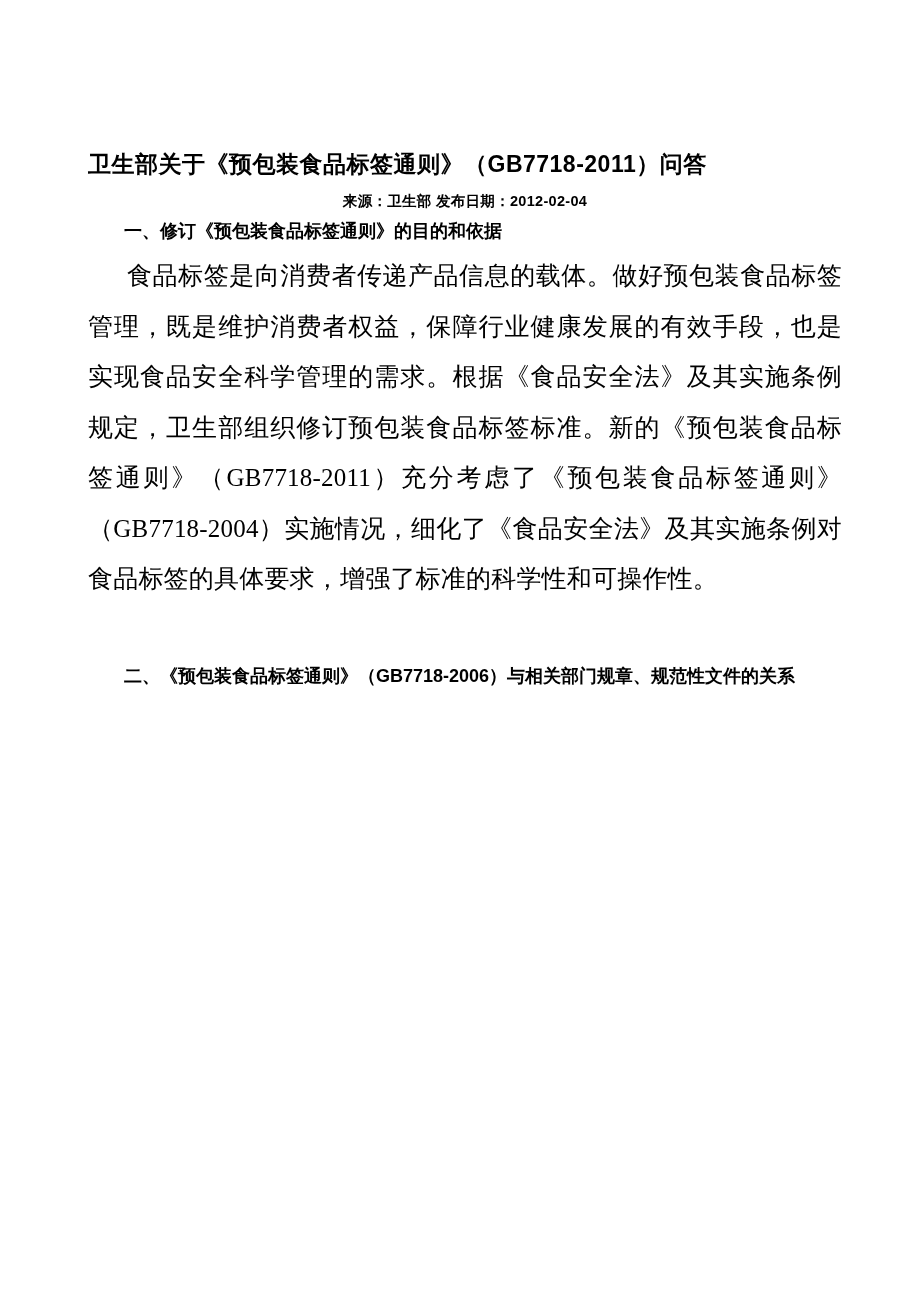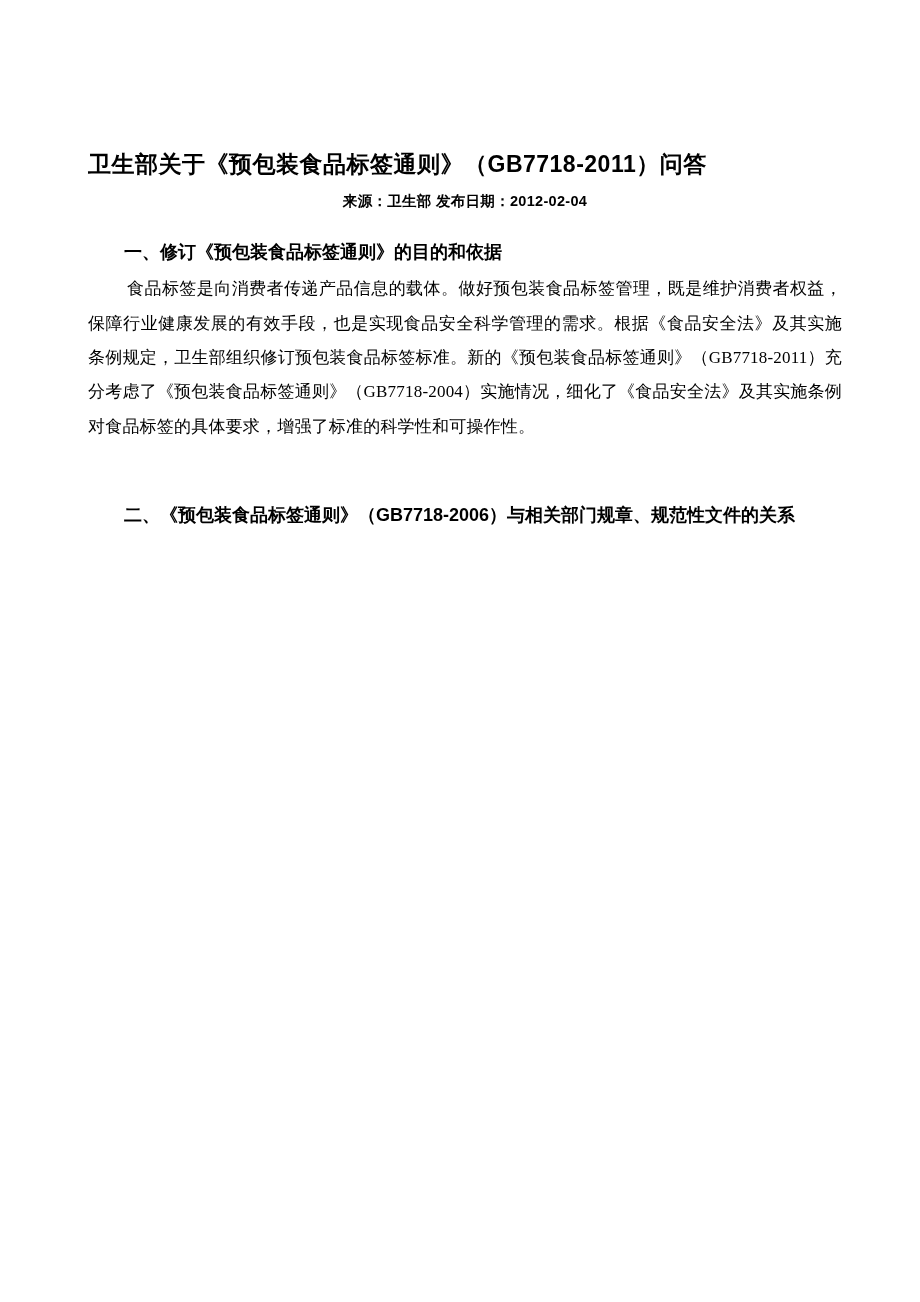--- a/index.html
+++ b/index.html
@@ -27,36 +27,36 @@
     font-weight: bold;
     letter-spacing: 0.5px;
     margin: 0 0 12px 0;
     line-height: 1.3;
   }
   .doc-meta {
     text-align: center;
     font-family: "Liberation Sans", sans-serif;
     font-size: 14.5px;
     font-weight: bold;
-    margin: 0 0 26px 0;
+    margin: 0 0 5px 0;
     letter-spacing: 0.3px;
   }
   .heading {
     font-family: "Liberation Sans", sans-serif;
     font-size: 18px;
     font-weight: bold;
     line-height: 1.75;
     margin: 0 0 4px 0;
     text-indent: 36px;
   }
   .heading.wrap {
     text-indent: 36px;
   }
   p.body {
-    font-size: 17px;
+    font-size: 25px;
     line-height: 2.02;
     margin: 0;
     text-indent: 39px;
     text-align: justify;
     text-justify: inter-ideograph;
     letter-spacing: 0.2px;
   }
   .gap-lg { height: 56px; }
   .gap-md { height: 44px; }
   .sec { margin: 0; }

